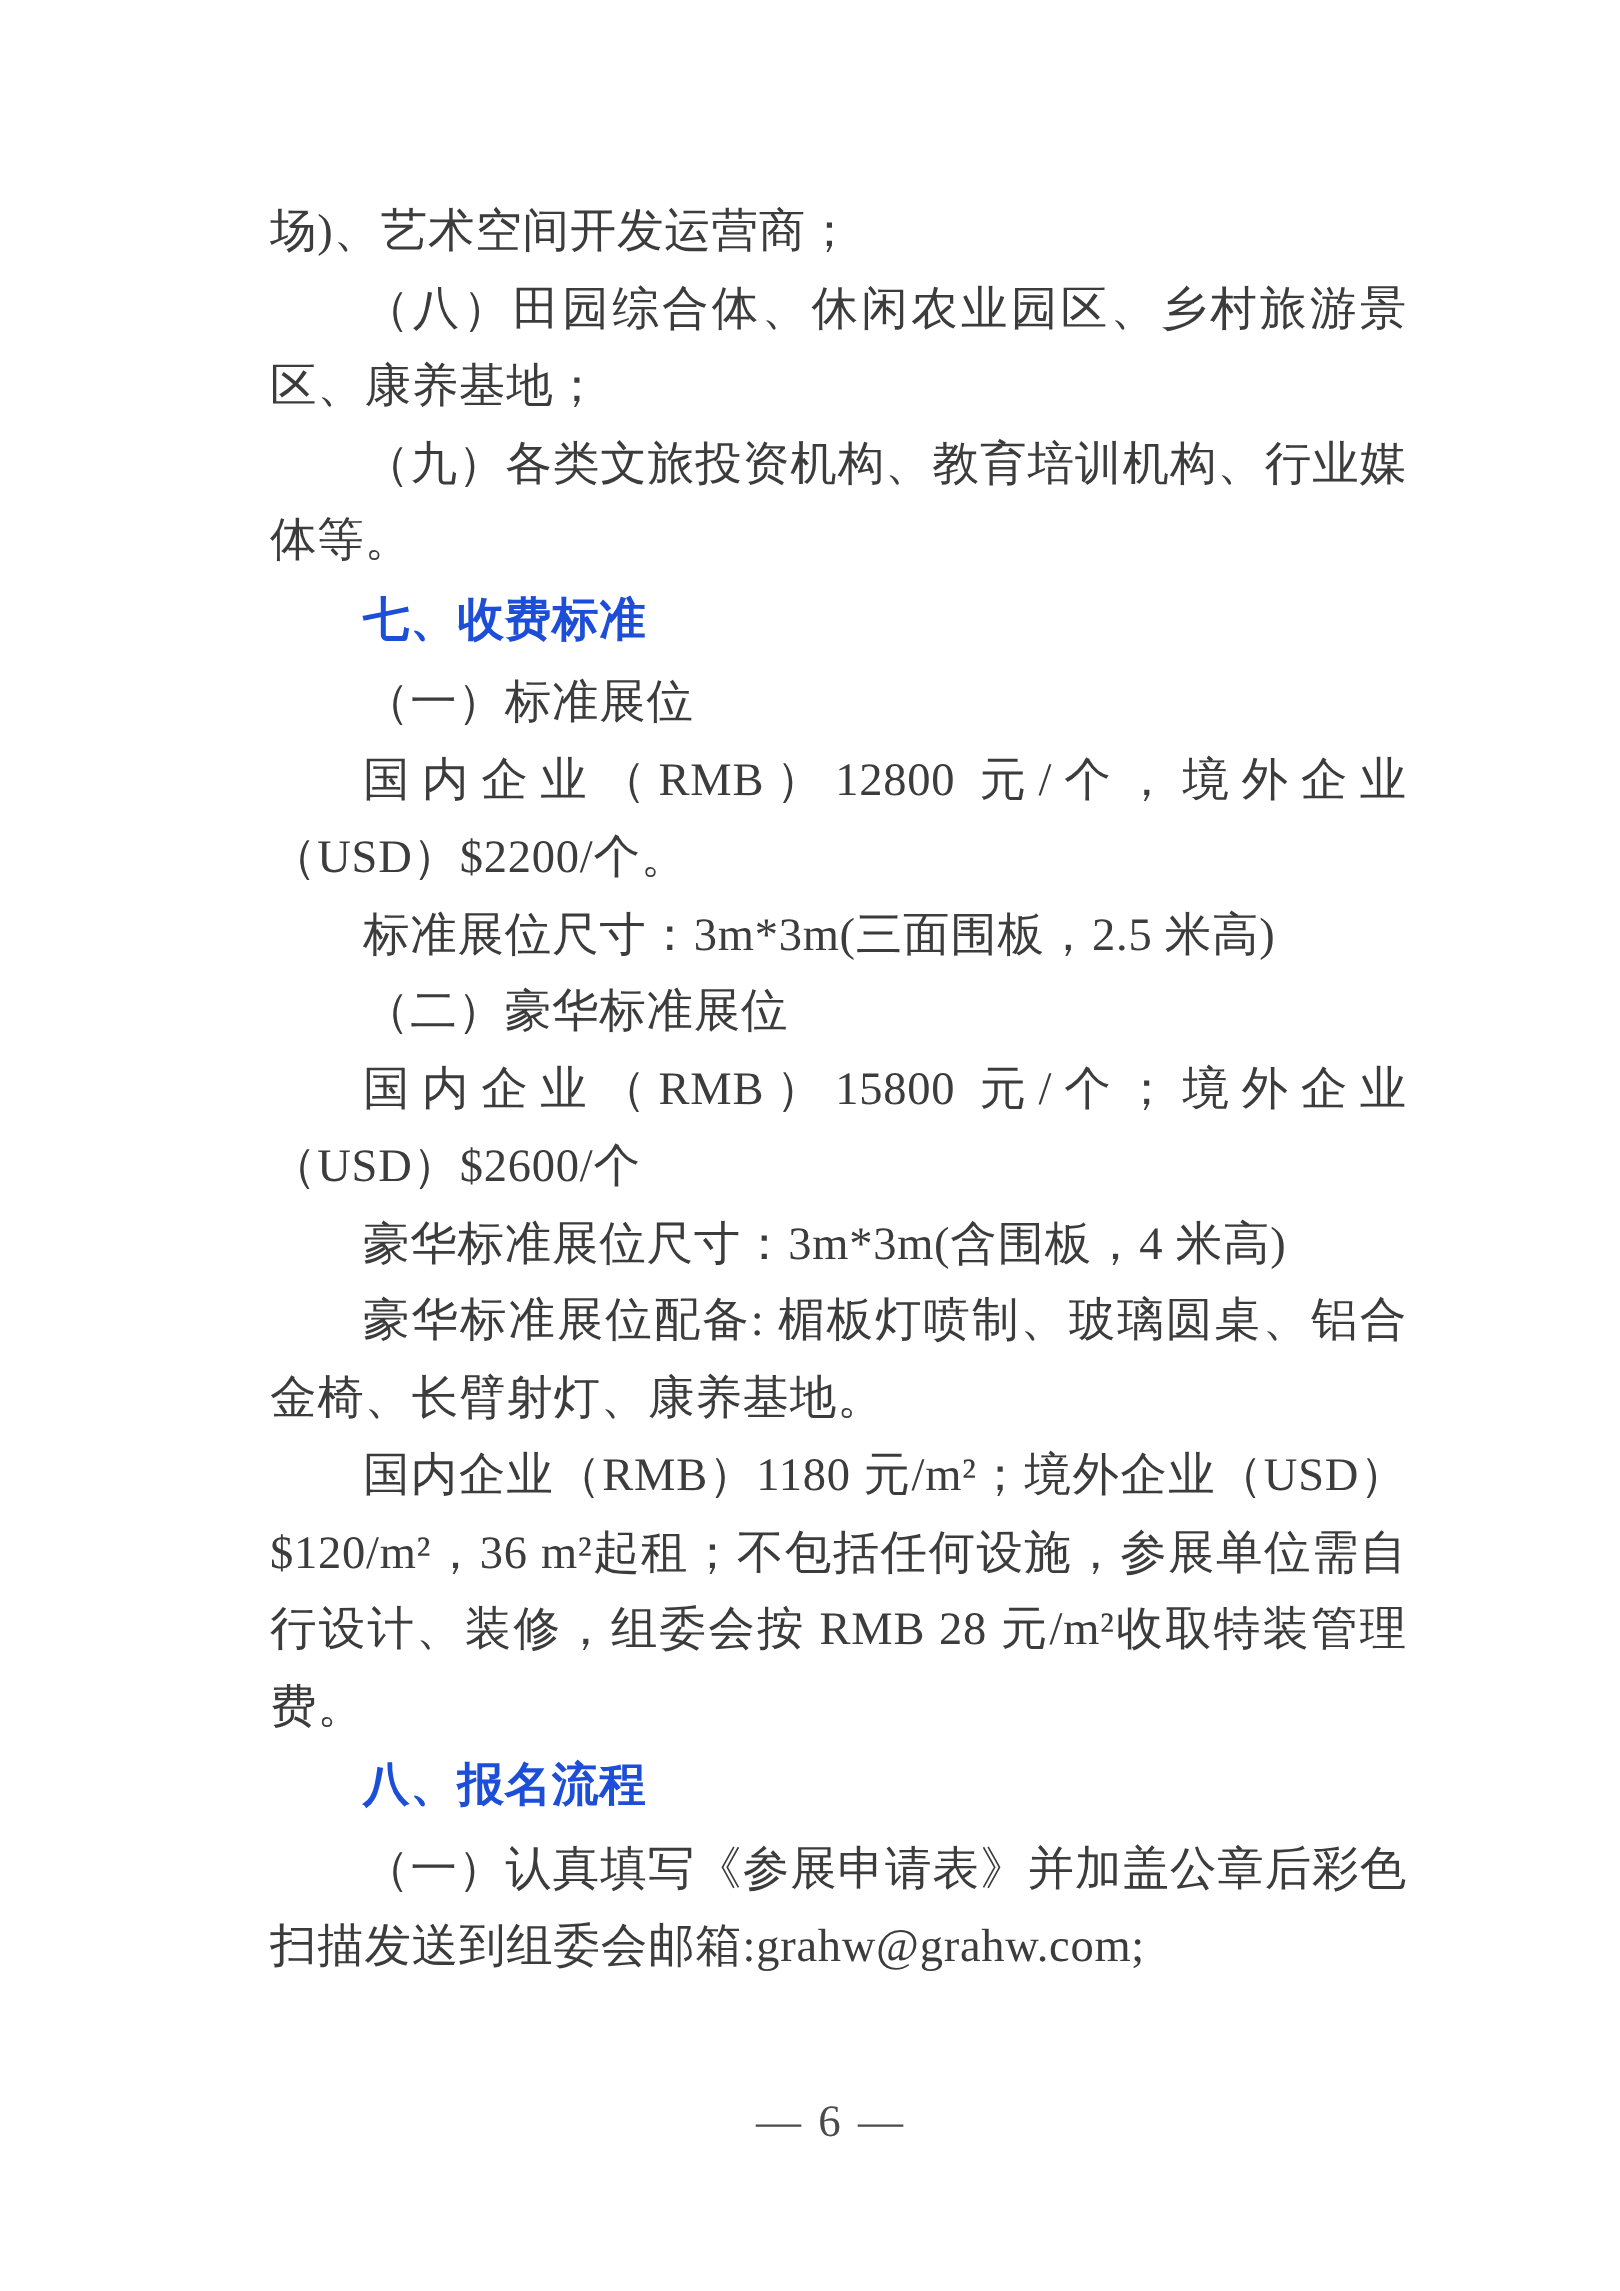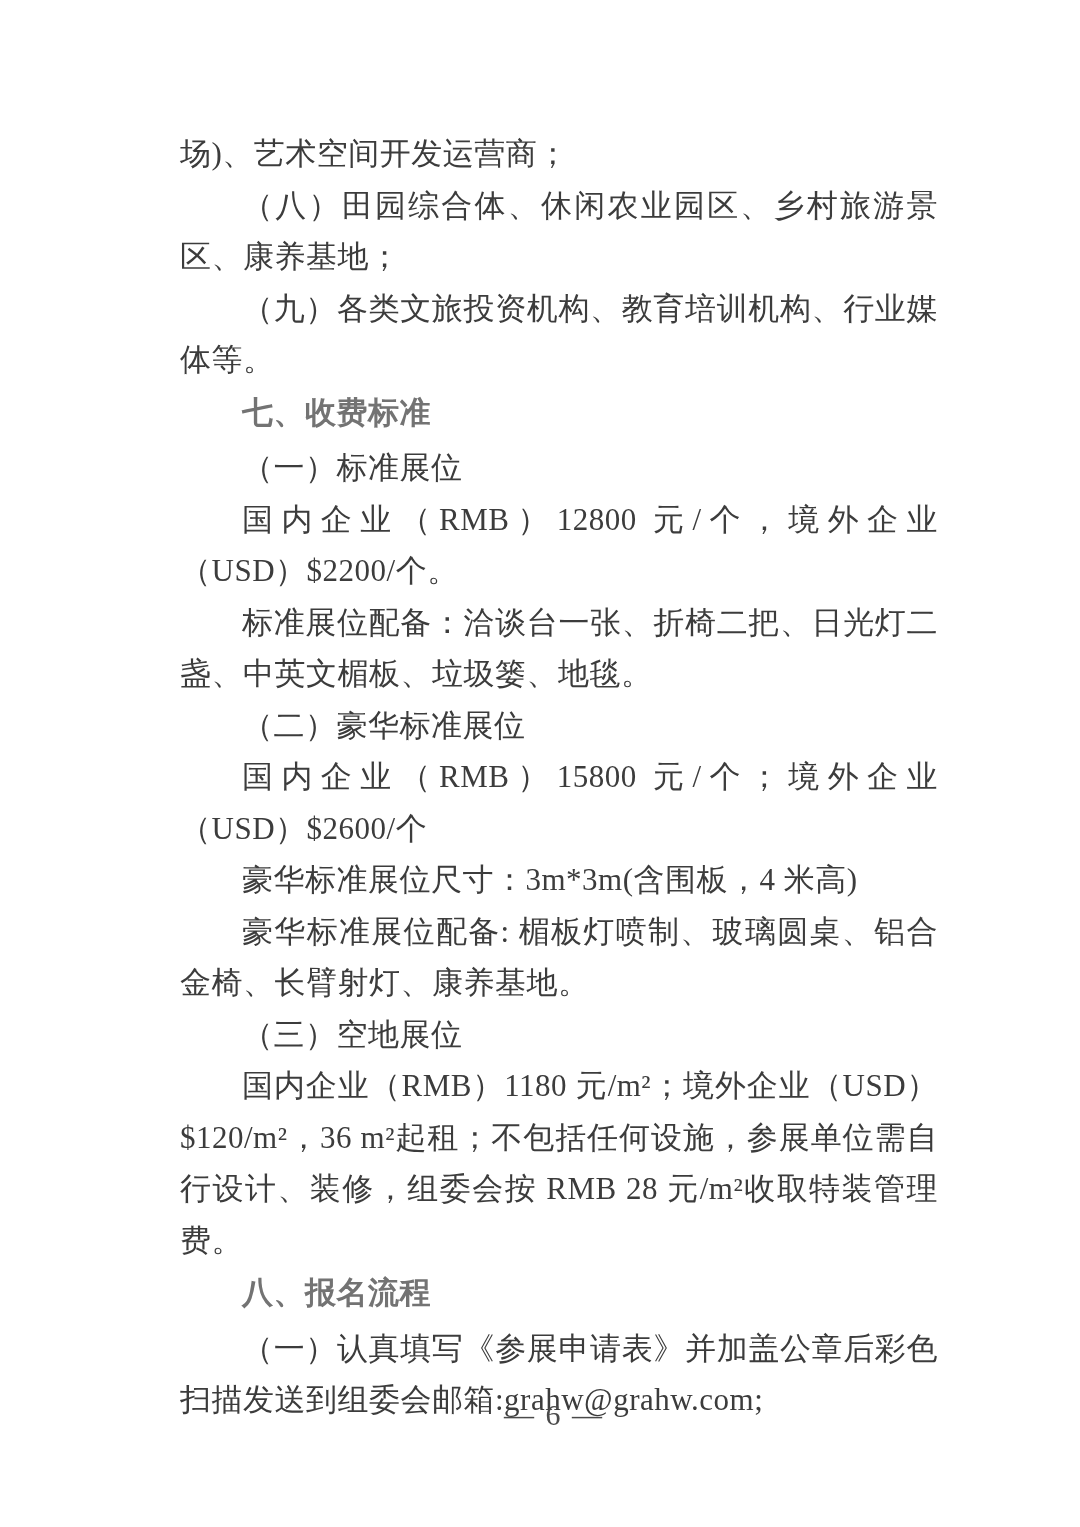--- a/index.html
+++ b/index.html
@@ -22,21 +22,21 @@
     line-height: 51.5px;
     text-align: justify;
     letter-spacing: 0.5px;
     color: #3c3c3c;
   }
   .content p { margin: 0; }
   .content p.indent { text-indent: 2em; }
   .content p.heading {
     font-family: "Liberation Sans", "DejaVu Sans", sans-serif;
     font-weight: 700;
-    color: #737373;
+    color: #1d4ed8;
     margin-top: 1px;
     margin-bottom: 4px;
     text-align: left;
   }
   .footer {
     position: absolute;
     left: 0;
     right: 0;
     top: 1398px;
     text-align: center;
@@ -49,26 +49,25 @@
 <body>
 
 <div class="page" style="background: rgb(255, 255, 255);">
   <div class="content" id="paragraphs" style="color: rgb(60, 60, 60);">
       <p class="body">场)、艺术空间开发运营商；</p>
       <p class="body indent">（八）田园综合体、休闲农业园区、乡村旅游景区、康养基地；</p>
       <p class="body indent">（九）各类文旅投资机构、教育培训机构、行业媒体等。</p>
       <p class="heading indent">七、收费标准</p>
       <p class="body indent">（一）标准展位</p>
       <p class="body indent">国内企业（RMB）12800 元/个，境外企业（USD）$2200/个。</p>
-      <p class="body indent">标准展位配备：洽谈台一张、折椅二把、日光灯二盏、中英文楣板、垃圾篓、地毯。</p>
+      <p class="body indent">标准展位尺寸：3m*3m(三面围板，2.5 米高)</p>
       <p class="body indent">（二）豪华标准展位</p>
       <p class="body indent">国内企业（RMB）15800 元/个；境外企业（USD）$2600/个</p>
       <p class="body indent">豪华标准展位尺寸：3m*3m(含围板，4 米高)</p>
       <p class="body indent">豪华标准展位配备: 楣板灯喷制、玻璃圆桌、铝合金椅、长臂射灯、康养基地。</p>
-      <p class="body indent">（三）空地展位</p>
       <p class="body indent">国内企业（RMB）1180 元/m²；境外企业（USD）$120/m²，36 m²起租；不包括任何设施，参展单位需自行设计、装修，组委会按 RMB 28 元/m²收取特装管理费。</p>
       <p class="heading indent">八、报名流程</p>
       <p class="body indent">（一）认真填写《参展申请表》并加盖公章后彩色扫描发送到组委会邮箱:grahw@grahw.com;</p>
     </div>
   <div class="footer">
     <span>— 6 —</span>
   </div>
 </div>
 
 </body></html>

